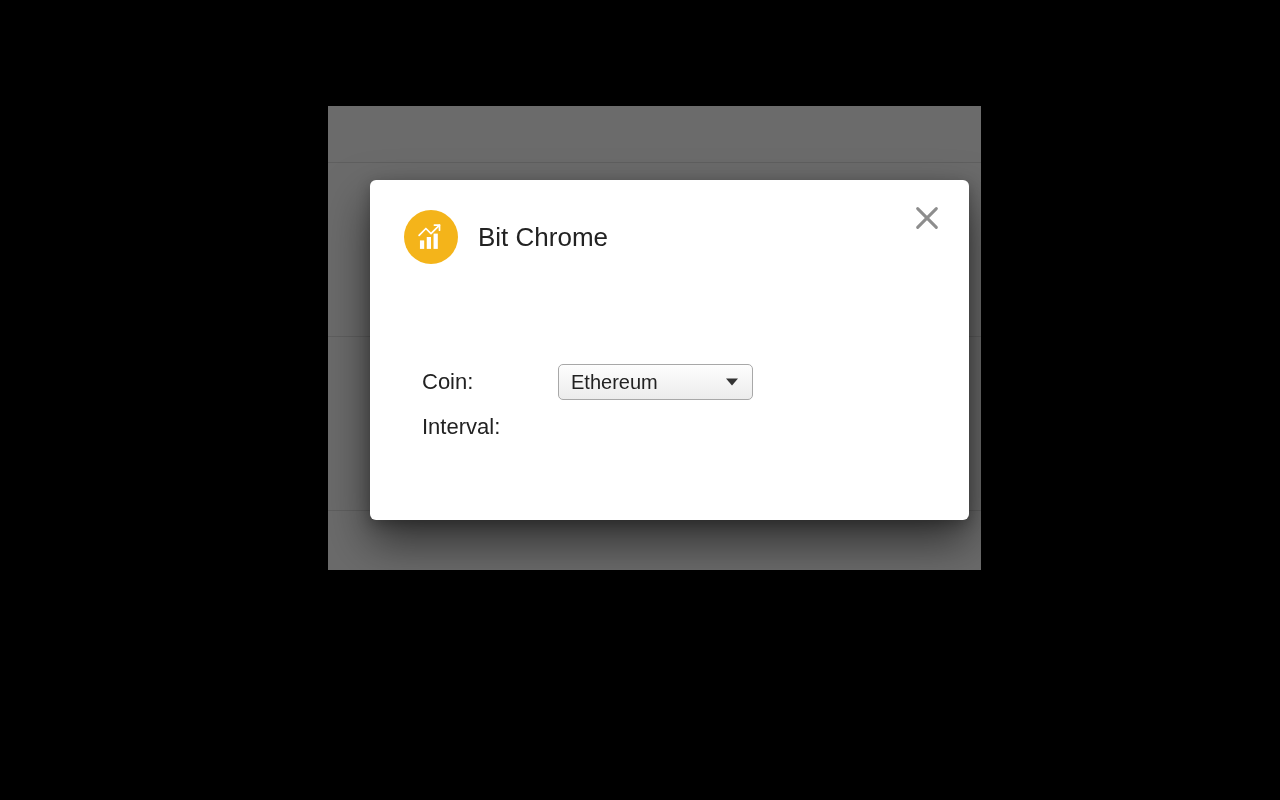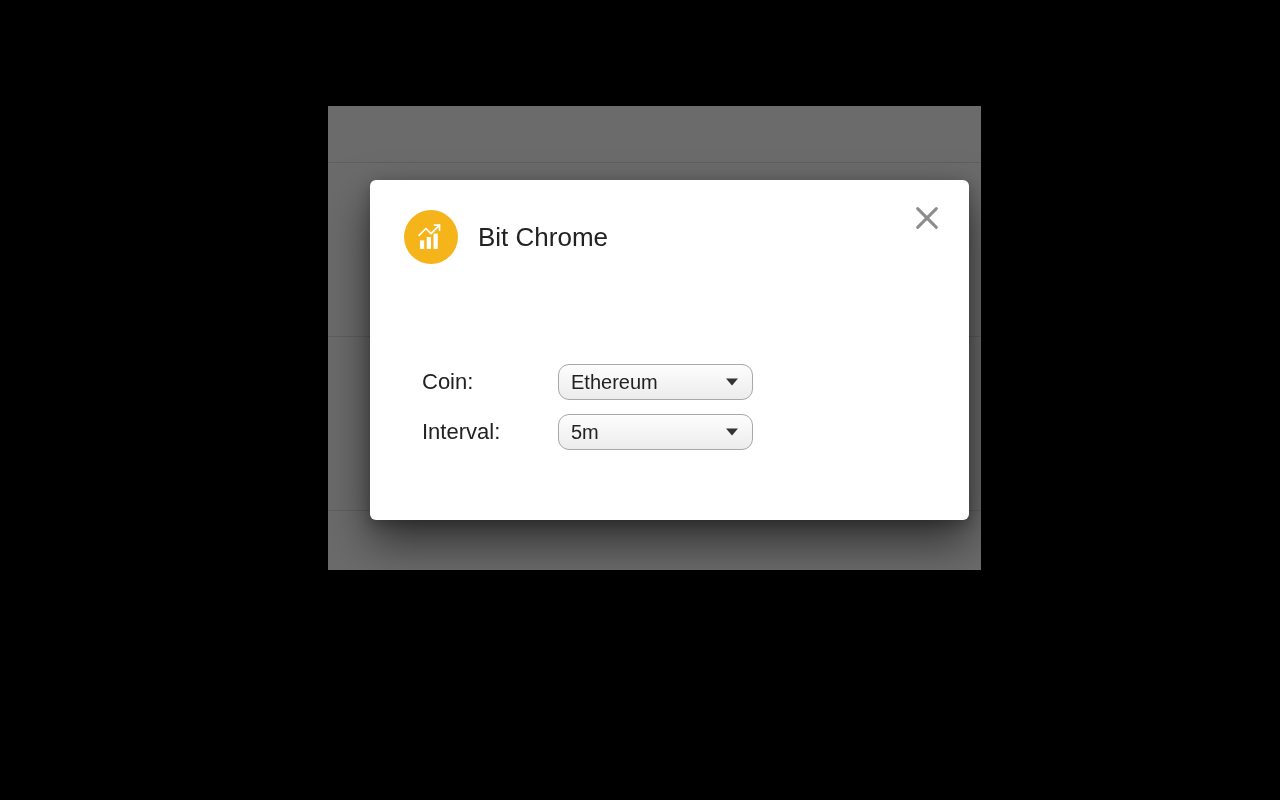--- a/index.html
+++ b/index.html
@@ -85,21 +85,21 @@
     .form-label {
       width: 110px;
       font-size: 22px;
       color: #222;
     }
     .select {
       position: relative;
       width: 195px;
       height: 36px;
       border: 1px solid #a8a8a8;
-      border-radius: 11px;
+      border-radius: 5px;
       background: linear-gradient(to bottom, #fdfdfd 0%, #ececec 100%);
       box-shadow: inset 0 1px 0 rgba(255,255,255,0.6);
       display: flex;
       align-items: center;
       padding: 0 12px;
       cursor: pointer;
       font-size: 20px;
       color: #222;
     }
     .select .arrow {
@@ -152,21 +152,17 @@
     <div class="form-row">
       <div class="form-label">Coin:</div>
       <div class="select">
         <span>Ethereum</span>
         <span class="arrow"></span>
       </div>
     </div>
 
     <div class="form-row">
       <div class="form-label">Interval:</div>
-      <div class="select">
-        <span>5m</span>
-        <span class="arrow"></span>
-      </div>
     </div>
 
   </div>
 
 </div>
 
 </body></html>

